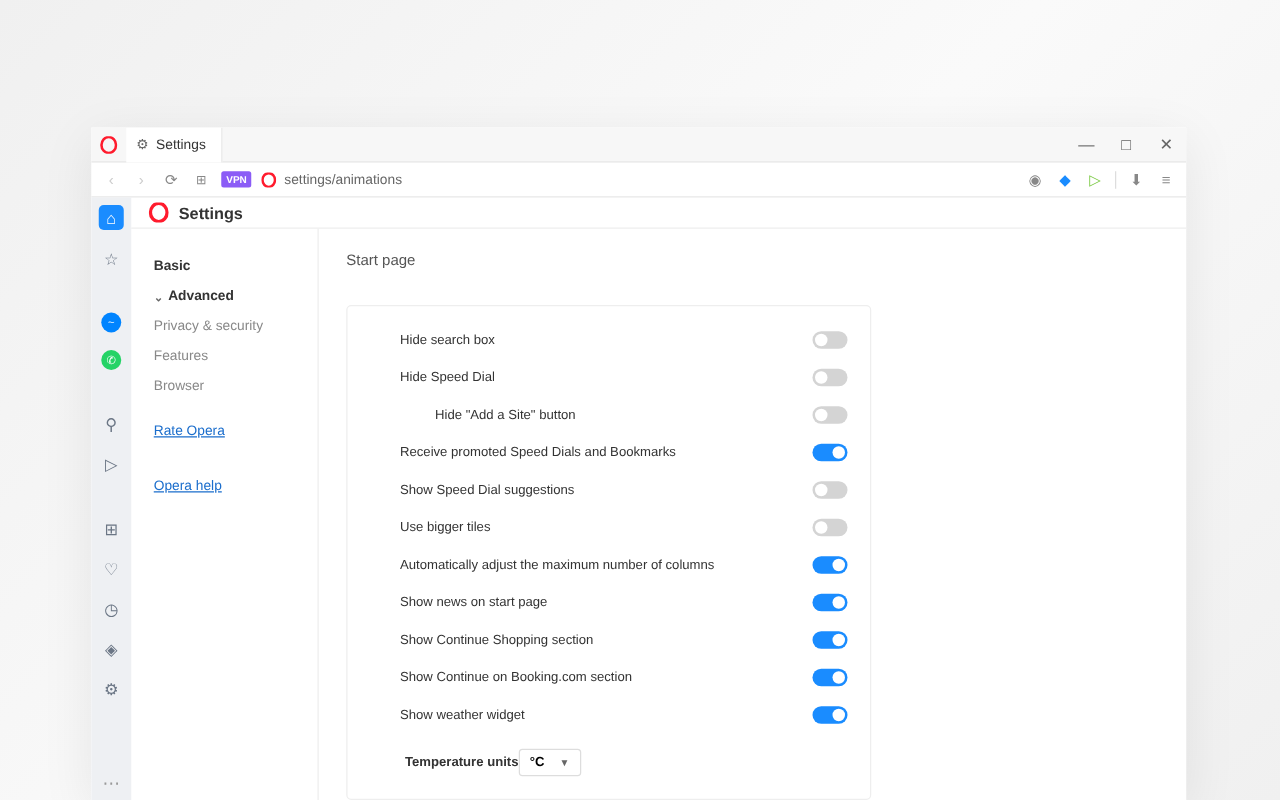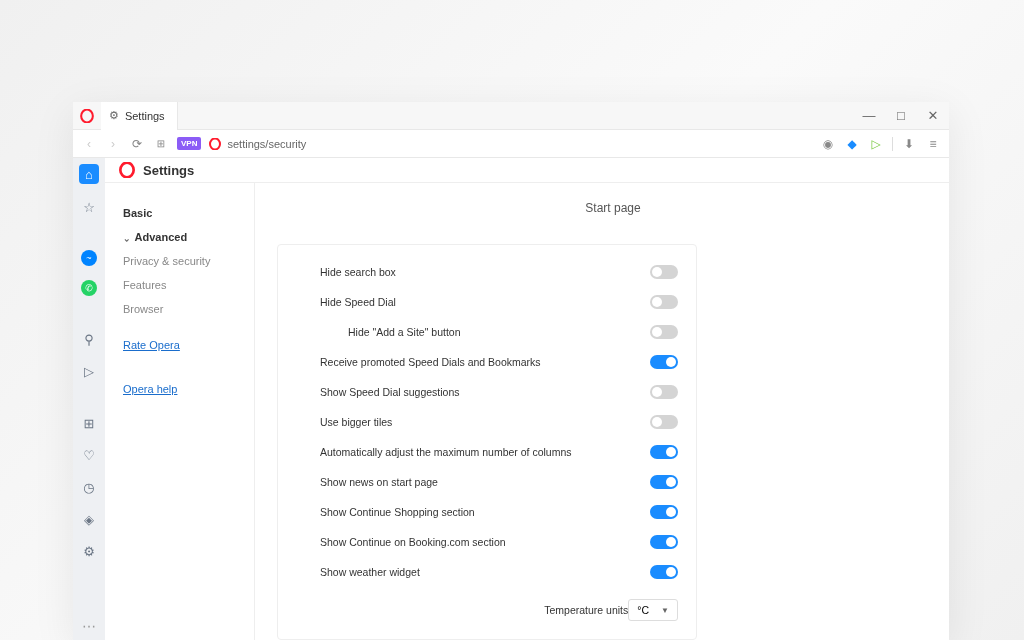--- a/index.html
+++ b/index.html
@@ -33,30 +33,30 @@
 .page-header .o-logo { width: 16px; height: 16px; }
 .page-header .title { font-size: 13px; font-weight: 600; color: #333; }
 .page-body { flex: 1; display: flex; }
 .settings-sidebar { width: 150px; padding: 18px 14px; border-right: 1px solid #eee; }
 .sidebar-item { font-size: 11px; padding: 6px 4px; color: #333; cursor: pointer; }
 .sidebar-item.section { font-weight: 700; color: #333; }
 .sidebar-item.expand::before { content: "⌃"; display: inline-block; transform: rotate(180deg); margin-right: 4px; font-size: 9px; color: #666; }
 .sidebar-item.sub { color: #888; padding-left: 4px; }
 .sidebar-item.link { color: #1a6dcc; text-decoration: underline; margin-top: 12px; }
 .settings-main { flex: 1; padding: 18px 0 0 22px; }
-.section-title { font-size: 12px; color: #555; margin-bottom: 29px; text-align: center; }
+.section-title { font-size: 12px; color: #555; margin-bottom: 29px; }
 .settings-panel { background: #fff; border: 1px solid #eee; border-radius: 4px; width: 420px; padding: 12px 18px 18px 18px; }
 .setting-row { display: flex; align-items: center; justify-content: space-between; padding: 8px 0; margin-left: 24px; }
 .setting-row .label { font-size: 10.5px; color: #333; }
 .setting-row.indent .label { padding-left: 28px; }
 .toggle { width: 28px; height: 14px; border-radius: 7px; background: #d4d4d4; position: relative; cursor: pointer; }
 .toggle.on { background: #1a8cff; }
 .toggle::after { content: ""; position: absolute; width: 10px; height: 10px; background: #fff; border-radius: 50%; top: 2px; left: 2px; transition: none; }
 .toggle.on::after { left: 16px; }
-.temp-row { display: flex; align-items: center; justify-content: flex-end; padding: 12px 0 0 0; }
+.temp-row { display: flex; align-items: center; justify-content: flex-start; padding: 12px 0 0 0; font-weight: bold; }
 .temp-row .label { font-size: 10.5px; color: #333; padding-left: 28px; }
 .dropdown { border: 1px solid #ddd; border-radius: 3px; padding: 4px 8px; font-size: 10.5px; display: flex; align-items: center; gap: 12px; cursor: pointer; }
 .dropdown .chev { font-size: 8px; color: #666; }
 .o-svg { display: inline-block; }
 </style>
 </head>
 <body>
 
 <div class="window">
   <div class="titlebar">
@@ -81,21 +81,21 @@
   <div class="toolbar">
     <div class="toolbar-btn disabled">‹</div>
     <div class="toolbar-btn disabled">›</div>
     <div class="toolbar-btn">⟳</div>
     <div class="toolbar-btn" style="font-size:10px;">⊞</div>
     <span class="vpn-badge">VPN</span>
     <div class="url-area">
       <svg class="o-mini" width="12" height="12" viewBox="0 0 24 24">
           <ellipse cx="12" cy="12" rx="10" ry="11" fill="none" stroke="#ff1b2d" stroke-width="4"></ellipse>
         </svg>
-      <span>settings/security</span>
+      <span>settings/animations</span>
     </div>
     <div class="toolbar-right">
       <div class="toolbar-btn" style="color:#888;">◉</div>
       <div class="toolbar-btn" style="color:#1a8cff;">◆</div>
       <div class="toolbar-btn" style="color:#7ac943;">▷</div>
       <div style="width:1px;height:14px;background:#ddd;"></div>
       <div class="toolbar-btn">⬇</div>
       <div class="toolbar-btn">≡</div>
     </div>
   </div>

